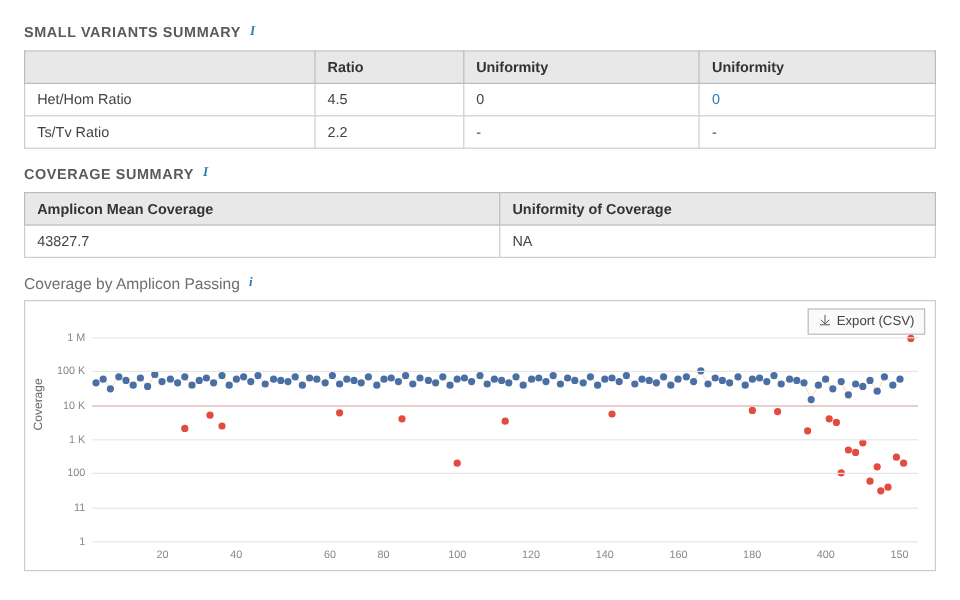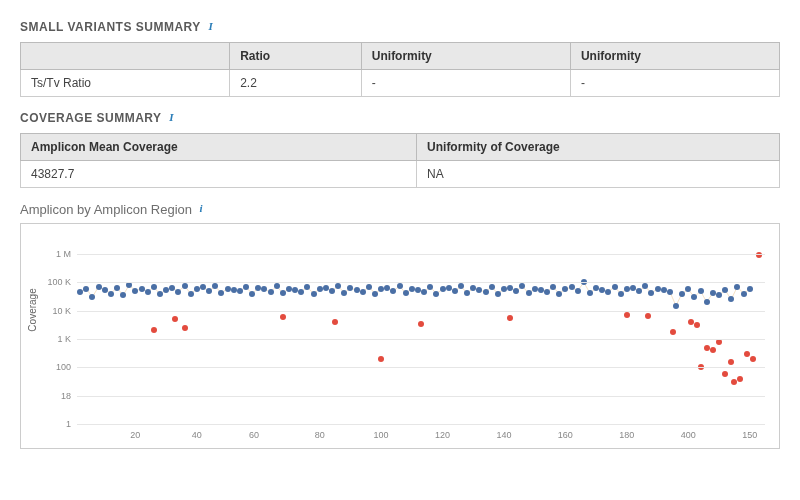--- a/index.html
+++ b/index.html
@@ -145,20 +145,26 @@
   <thead>
     <tr>
       <th></th>
       <th>Ratio</th>
       <th>Uniformity</th>
       <th>Uniformity</th>
     </tr>
   </thead>
   <tbody>
     <tr>
+      <td>Het/Hom Ratio</td>
+      <td>4.5</td>
+      <td>0</td>
+      <td class="linkish">0</td>
+    </tr>
+    <tr>
       <td>Ts/Tv Ratio</td>
       <td>2.2</td>
       <td>-</td>
       <td>-</td>
     </tr>
   </tbody>
 </table>
 
 <div class="section-title">
   <span>COVERAGE SUMMARY</span>
@@ -174,25 +180,33 @@
   </thead>
   <tbody>
     <tr>
       <td>43827.7</td>
       <td>NA</td>
     </tr>
   </tbody>
 </table>
 
 <div class="subhead">
-  <span>Amplicon by Amplicon Region</span>
+  <span>Coverage by Amplicon Passing</span>
   <span class="info-i">i</span>
 </div>
 
 <div class="chart-frame">
+  <button class="export-btn">
+    <span>
+      <svg viewBox="0 0 16 16">
+          <path fill="none" stroke="#555" stroke-width="1.2" d="M3 8l5 5 5-5M8 13V2M2 14h12"></path>
+        </svg>
+    </span>
+    <span>Export (CSV)</span>
+  </button>
 
   <div class="chart-area">
     <div class="y-label">Coverage</div>
     <div id="grid-container"></div>
     <div class="plot" id="plot">
         <div class="threshold" style="top: 33.3333%;"></div>
         <svg class="trendline" viewBox="0 0 100 100" preserveAspectRatio="none">
           <path d="M0.4464285714285714 22.44645810374427 L1.3392857142857142 20.36414582693927 L2.232142857142857 25.381312421338954 L3.125 19.248365999762385 L4.017857142857143 20.993955175095934 L4.910714285714286 23.299000144533956 L5.803571428571429 19.784777389285736 L6.696428571428571 24.265532594162075 L7.5892857142857135 18.281833550134273 L8.482142857142858 21.683833261066354 L9.375 20.36414582693927 L10.267857142857142 22.44645810374427 L11.160714285714286 19.248365999762385 L12.053571428571429 23.67027338971983 L12.946428571428573 20.993955175095934 L13.839285714285715 20.126805175029105 L14.732142857142858 22.13170236773805 L15.625 18.748978943471663 L16.517857142857142 23.299000144533956 L17.410714285714285 20.60953344061772 L18.303571428571427 19.674267740968865 L19.196428571428573 21.683833261066354 L20.089285714285715 19.044458392812203 L20.982142857142858 22.945845160034985 L21.875 20.36414582693927 L22.767857142857142 20.993955175095934 L23.660714285714285 21.979312710406873 L24.553571428571427 19.248365999762385 L25.44642857142857 23.482256549558343 L26.339285714285715 20.0109908424403 L27.232142857142854 20.73541907212514 L28.125 22.44645810374427 L29.017857142857146 18.846138004483727 L29.910714285714285 23.120269054671073 L30.80357142857143 20.36414582693927 L31.69642857142857 21.399944272753345 L32.589285714285715 22.13170236773805 L33.482142857142854 19.458184788229392 L34.375 23.299000144533956 L35.267857142857146 20.485799805964266 L36.160714285714285 19.784777389285736 L37.05357142857143 21.683833261066354 L37.94642857142857 18.9446189979924 L38.839285714285715 22.77552574034023 L39.732142857142854 20.244502749820548 L40.625 21.1267706696172 L41.517857142857146 22.28736947197376 L42.410714285714285 19.248365999762385 L43.30357142857143 23.299000144533956 L44.19642857142857 20.60953344061772 L45.089285714285715 20.0109908424403 L45.982142857142854 21.830065332858105 L46.875 18.748978943471663 L47.767857142857146 23.120269054671073 L48.660714285714285 20.36414582693927 L49.55357142857143 20.993955175095934 L50.44642857142857 22.13170236773805 L51.33928571428571 19.35251515437907 L52.23214285714286 23.299000144533956 L53.125 20.73541907212514 L54.01785714285714 19.897000433601875 L54.91071428571429 21.683833261066354 L55.80357142857143 19.044458392812203 L56.69642857142857 22.945845160034985 L57.58928571428571 20.244502749820548 L58.48214285714286 21.262068839986846 L59.375 22.28736947197376 L60.26785714285714 19.248365999762385 L61.16071428571429 23.299000144533956 L62.05357142857143 20.60953344061772 L62.94642857142857 20.126805175029105 L63.83928571428571 21.979312710406873 L64.73214285714286 18.846138004483727 L65.625 23.120269054671073 L66.51785714285714 20.36414582693927 L67.41071428571429 20.993955175095934 L68.30357142857143 22.13170236773805 L69.19642857142857 19.458184788229392 L70.08928571428571 23.299000144533956 L70.98214285714286 20.485799805964266 L71.875 19.674267740968865 L72.76785714285714 21.683833261066354 L73.66071428571429 16.666666666666664 L74.55357142857143 22.945845160034985 L75.44642857142857 20.244502749820548 L76.33928571428571 21.1267706696172 L77.23214285714286 22.28736947197376 L78.125 19.248365999762385 L79.01785714285714 23.299000144533956 L79.91071428571429 20.60953344061772 L80.80357142857143 20.0109908424403 L81.69642857142857 21.830065332858105 L82.58928571428571 18.9446189979924 L83.48214285714286 23.120269054671073 L84.375 20.36414582693927 L85.26785714285714 21.399944272753345 L86.16071428571429 22.13170236773805 L87.05357142857143 30.398479015738644 L87.94642857142857 23.299000144533956 L88.83928571428571 20.73541907212514 L89.73214285714286 25.381312421338954 L90.625 21.683833261066354 L91.51785714285714 28.316166738933646 L92.41071428571429 22.945845160034985 L93.30357142857143 24.265532594162075 L94.19642857142857 21.262068839986846 L95.08928571428571 26.700999855466044 L95.98214285714286 19.248365999762385 L96.875 23.299000144533956 L97.76785714285714 20.60953344061772 " fill="none" stroke="#e8b46a" stroke-width="0.4" vector-effect="non-scaling-stroke"></path>
         </svg>
         <div class="dot blue" style="left: 0.446429%; top: 22.4465%;"></div>
@@ -327,34 +341,34 @@
         <div class="dot red" style="left: 95.5357%; top: 75.3813%;"></div>
         <div class="dot red" style="left: 96.4286%; top: 73.299%;"></div>
         <div class="dot red" style="left: 97.3214%; top: 58.7146%;"></div>
         <div class="dot red" style="left: 98.2143%; top: 61.6495%;"></div>
         <div class="dot red" style="left: 99.1071%; top: 0.762625%;"></div>
       </div>
     <div id="xtick-container"></div>
   <div class="grid-h" style="top: 170px;"></div>
       <div class="y-tick" style="top: 170px;">1</div>
       <div class="grid-h" style="top: 141.667px;"></div>
-      <div class="y-tick" style="top: 141.667px;">18</div>
+      <div class="y-tick" style="top: 141.667px;">11</div>
       <div class="grid-h" style="top: 113.333px;"></div>
       <div class="y-tick" style="top: 113.333px;">100</div>
       <div class="grid-h" style="top: 85px;"></div>
       <div class="y-tick" style="top: 85px;">1 K</div>
       <div class="grid-h" style="top: 56.6667px;"></div>
       <div class="y-tick" style="top: 56.6667px; text-align: right;">10 K</div>
       <div class="grid-h" style="top: 28.3333px;"></div>
       <div class="y-tick" style="top: 28.3333px;">100 K</div>
       <div class="grid-h" style="top: 0px;"></div>
       <div class="y-tick" style="top: 0px;">1 M</div>
       <div class="x-tick" style="left: 104.357px;">20</div>
       <div class="x-tick" style="left: 165.786px;">40</div>
-      <div class="x-tick" style="left: 223px; margin-top: 18px;">60</div>
+      <div class="x-tick" style="left: 244px; margin-top: 18px;">60</div>
       <div class="x-tick" style="left: 288.643px;">80</div>
       <div class="x-tick" style="left: 350.071px;">100</div>
       <div class="x-tick" style="left: 411.5px;">120</div>
       <div class="x-tick" style="left: 472.929px;">140</div>
       <div class="x-tick" style="left: 534.357px; text-align: center;">160</div>
       <div class="x-tick" style="left: 595.786px; margin-top: 48px;">180</div>
       <div class="x-tick" style="left: 657.214px;">400</div>
       <div class="x-tick" style="left: 718.643px;">150</div>
     </div>
 

